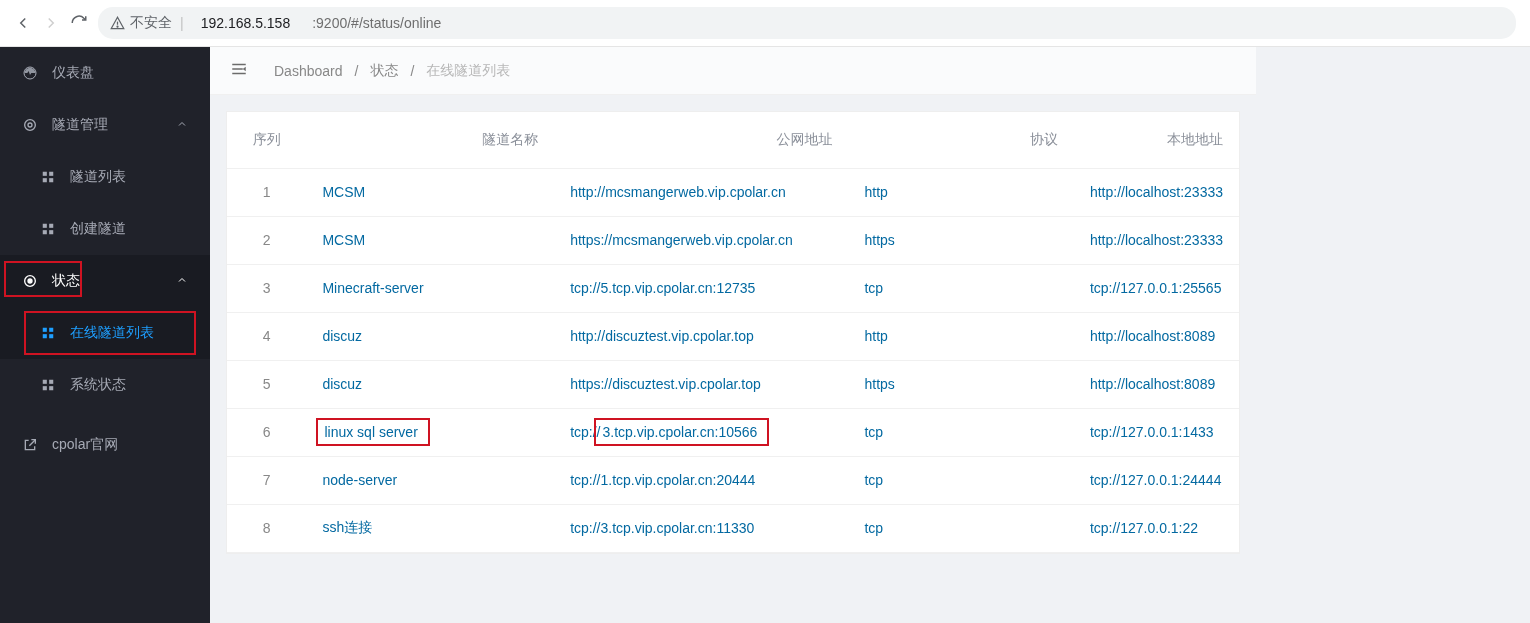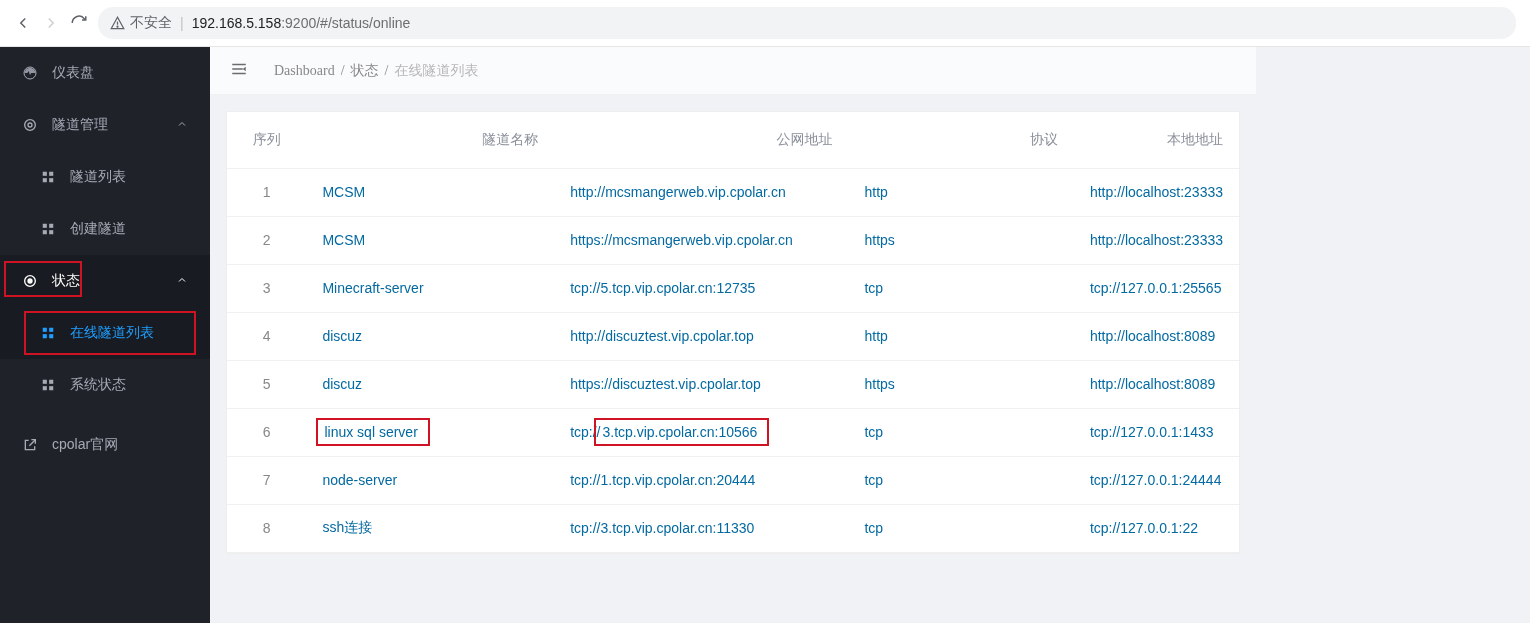--- a/index.html
+++ b/index.html
@@ -6,22 +6,22 @@
   *{box-sizing:border-box;}
 
   
   .chrome-bar{height:47px;background:#fff;border-bottom:1px solid #e5e5e5;display:flex;align-items:center;padding:0 14px;gap:10px;}
   .chrome-btn{width:18px;height:18px;display:flex;align-items:center;justify-content:center;color:#5f6368;cursor:pointer;}
   .chrome-btn.disabled{color:#cfcfcf;}
   .chrome-btn svg{width:18px;height:18px;}
   .url-area{flex:1;height:30px;background:#f1f3f4;border-radius:15px;display:flex;align-items:center;padding:16px 12px;gap:8px;color:#5f6368;font-size:14px;}
   .url-area .warn{display:flex;align-items:center;gap:5px;}
   .url-area .sep{color:#c1c1c1;}
-  .url-text{color:#202124;}
-  .url-path{color:#6e6e6e;}
+  .url-text{color:#202124;margin-left:9px;}
+  .url-path{color:#6e6e6e;margin-left:22px;}
 
   
   .app{display:flex;height:calc(100vh - 47px);width:1256px;max-width:100%;}
   .sidebar{width:210px;background:#20222A;color:#9ca0ad;display:flex;flex-direction:column;font-size:14px;}
   .side-item,.side-sub{display:flex;align-items:center;height:52px;padding:0 22px;cursor:pointer;color:#a6aab5;position:relative;}
   .side-item .icon{width:16px;display:flex;justify-content:center;margin-right:14px;}
   .side-item svg{width:16px;height:16px;}
   .side-sub{padding-left:40px;}
   .side-sub .icon{width:16px;margin-right:14px;display:flex;justify-content:center;}
   .side-sub svg{width:14px;height:14px;}
@@ -32,21 +32,21 @@
   .highlight-box{position:absolute;border:2px solid #cf1322;pointer-events:none;}
 
   
   .hover-dark{background:#191b22;}
 
   
   .main{flex:1;background:#f0f2f5;display:flex;flex-direction:column;overflow:auto;}
   .crumb-bar{height:48px;background:#fafbfc;border-bottom:1px solid #f0f0f0;display:flex;align-items:center;padding:0 20px;color:#888;}
   .crumb-bar .toggle{margin-right:26px;color:#6b6b6b;cursor:pointer;}
   .crumb-bar .toggle svg{width:18px;height:18px;}
-  .crumb-bar .crumb{display:flex;align-items:center;gap:6px;font-size:14px;font-family:Liberation Serif, serif;}
+  .crumb-bar .crumb{display:flex;align-items:center;gap:12px;font-size:14px;}
   .crumb a{color:#888;}
   .crumb .leaf{color:#b7b7b7;}
 
   .card{background:#fff;margin:16px;border:1px solid #eee;}
   table{width:100%;border-collapse:collapse;padding-left:33px;}
   th,td{text-align:left;padding:0 16px;height:48px;border-bottom:1px solid #f0f0f0;font-size:14px;color:#0369a1;white-space:nowrap;}
   th{color:#8a8f99;font-weight:400;background:#fff;height:56px;text-align:right;}
   td.idx{text-align:center;color:#888;width:80px;}
   th.idx{text-align:center;width:80px;}
 

